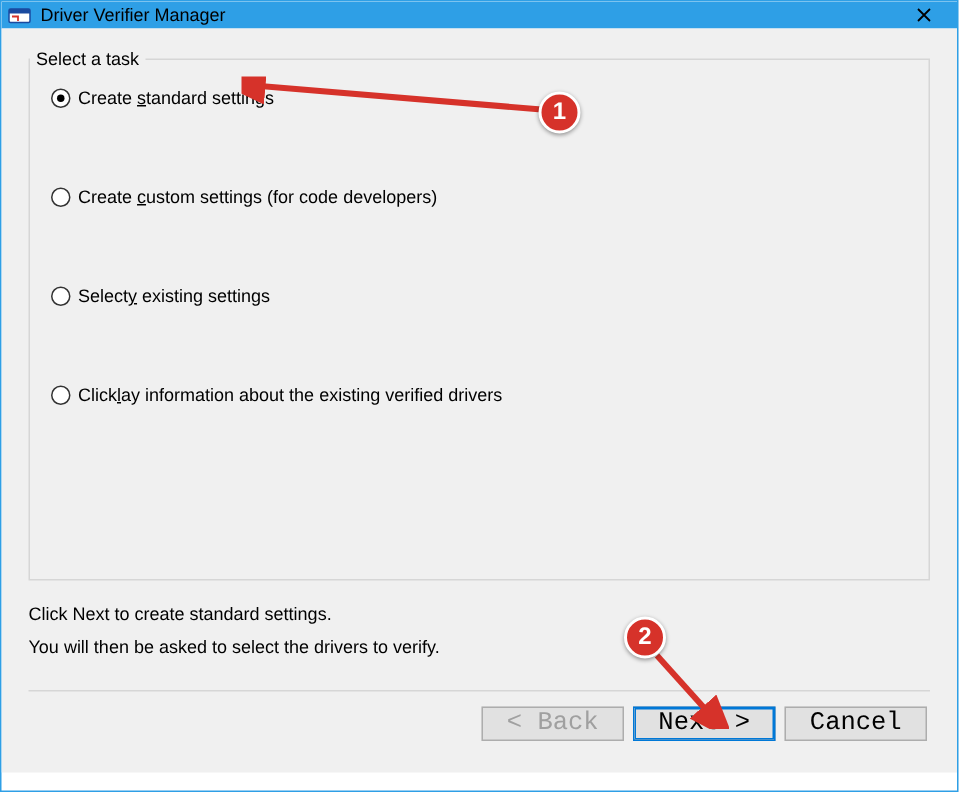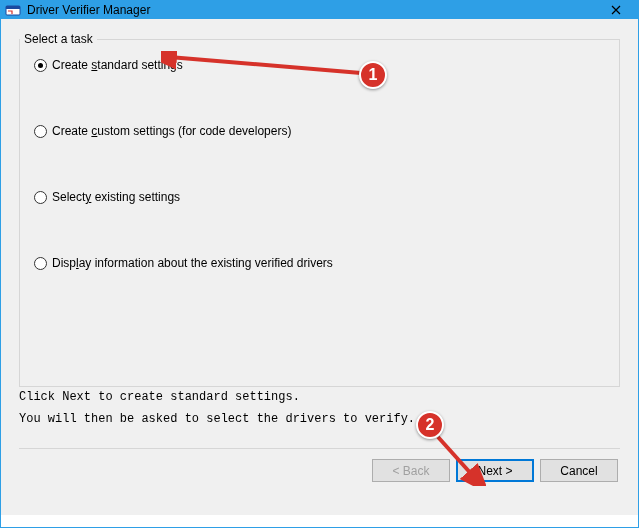--- a/index.html
+++ b/index.html
@@ -70,42 +70,41 @@
       display:inline-flex;align-items:center;justify-content:center;
       background:#fff;
     }
     .radio.selected::after {
       content:"";
       width:5px;height:5px;border-radius:50%;background:#000;
     }
     .radio-label { cursor: default; text-align: center; }
     .mn { text-decoration: underline; }
     .infotext {
-      margin-top: 0;
+      margin-top: 12px;
       line-height: 1.8;
-      font-family: Liberation Mono, monospace;
     }
     .divider {
       border: none;
       border-top: 1px solid #d6d6d6;
       margin-top: 18px;
     }
     .buttons {
       display:flex;
       justify-content:flex-end;
       gap: 6px;
       margin-top: 10px;
       padding-right: 2px;
     }
     .btn {
-      width: 78px; height: 23px;
+      width: 95px; height: 23px;
       border: 1px solid #adadad;
       background: #e1e1e1;
-      font-family: Liberation Sans, sans-serif;
-      font-size: 12px;
+      font-family: Liberation Mono, monospace;
+      font-size: 17px;
       cursor: pointer;
     }
     .btn.default {
       outline: 1px solid #0078d7;
       outline-offset: -1px;
       box-shadow: inset 0 0 0 1px #0078d7;
     }
     .btn:disabled { color:#a0a0a0; cursor:default; }
 
     
@@ -156,21 +155,21 @@
     </div>
 
 
     <div class="radio-row">
       <span class="radio"></span>
       <span class="radio-label"><span>Select</span><span class="mn">y</span><span> existing settings</span></span>
     </div>
 
     <div class="radio-row">
       <span class="radio"></span>
-      <span class="radio-label"><span>Disp</span><span class="mn">l</span><span>ay information about the existing verified drivers</span></span>
+      <span class="radio-label"><span>Click</span><span class="mn">l</span><span>ay information about the existing verified drivers</span></span>
     </div>
   </div>
 
   <div class="infotext">
     <div>Click Next to create standard settings.</div>
     <div>You will then be asked to select the drivers to verify.</div>
   </div>
 
   <hr class="divider">
 

